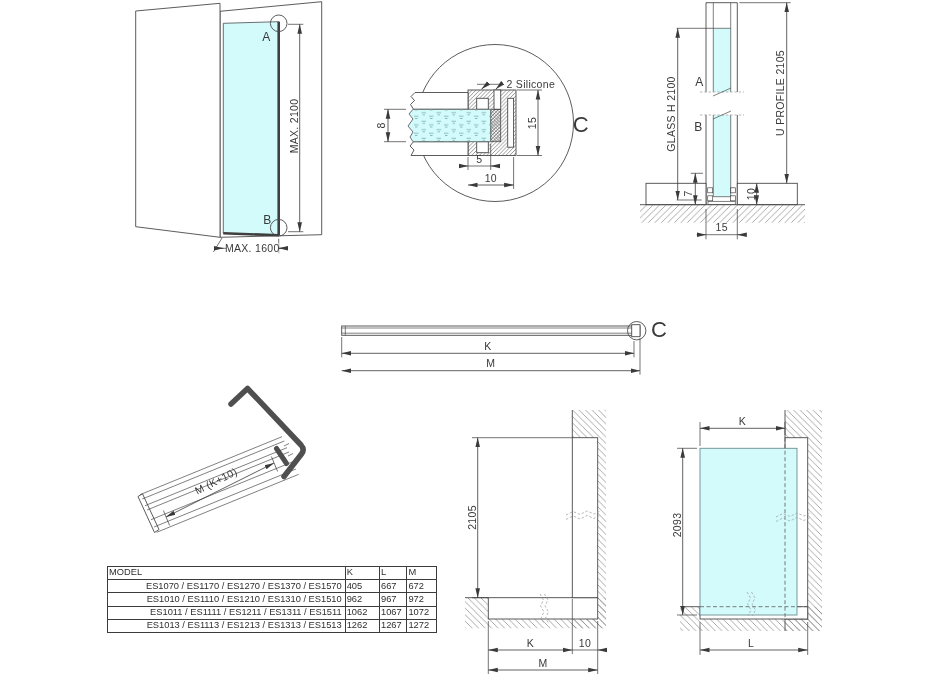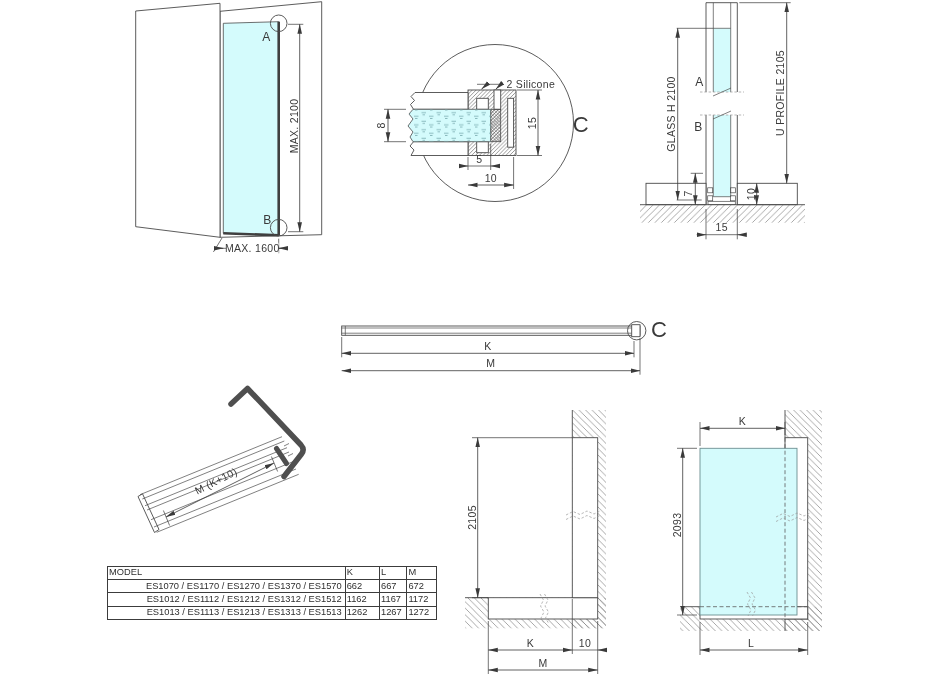--- a/index.html
+++ b/index.html
@@ -278,29 +278,35 @@
   </colgroup>
   <tbody>
         <tr>
     <th class="c">MODEL</th>
     <th class="c">K</th>
     <th class="c">L</th>
     <th class="c">M</th>
   </tr>
   <tr>
     <td class="m">ES1070 / ES1170 / ES1270 / ES1370 / ES1570</td>
-    <td class="c">662</td>
+    <td class="c">405</td>
     <td class="c">667</td>
     <td class="c">672</td>
   </tr>
   <tr>
-    <td class="m">ES1012 / ES1112 / ES1212 / ES1312 / ES1512</td>
-    <td class="c">1162</td>
-    <td class="c">1167</td>
-    <td class="c">1172</td>
+    <td class="m">ES1010 / ES1110 / ES1210 / ES1310 / ES1510</td>
+    <td class="c">962</td>
+    <td class="c">967</td>
+    <td class="c">972</td>
+  </tr>
+  <tr>
+    <td class="m">ES1011 / ES1111 / ES1211 / ES1311 / ES1511</td>
+    <td class="c">1062</td>
+    <td class="c">1067</td>
+    <td class="c">1072</td>
   </tr>
   <tr>
     <td class="m">ES1013 / ES1113 / ES1213 / ES1313 / ES1513</td>
     <td class="c">1262</td>
     <td class="c">1267</td>
     <td class="c">1272</td>
   </tr>
 </tbody>
     </table>
 </div>

